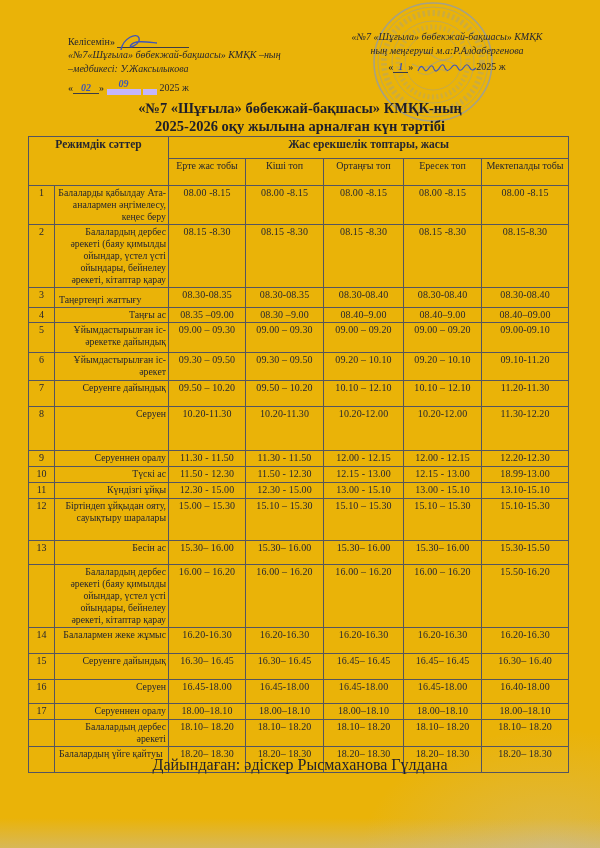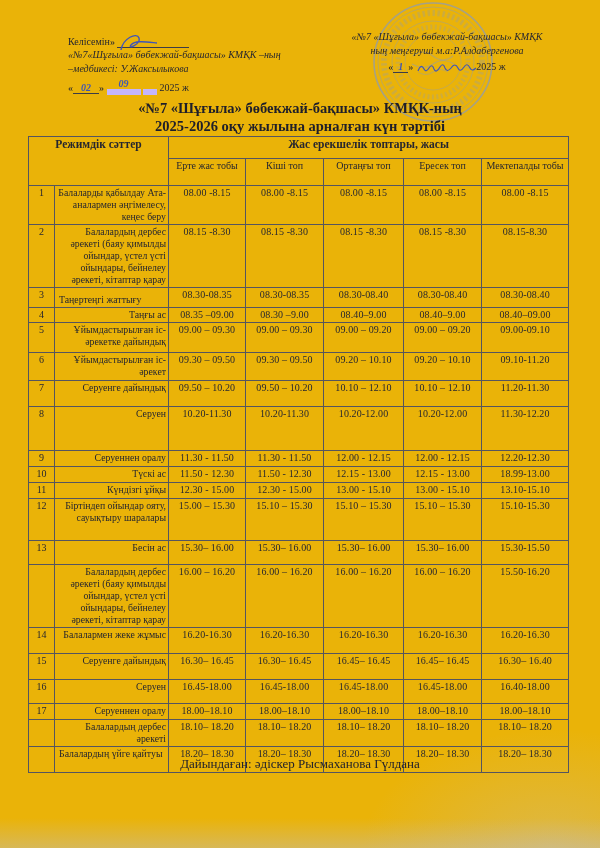--- a/index.html
+++ b/index.html
@@ -34,21 +34,21 @@
   th.h-left{font-weight:bold;font-size:11.5px;vertical-align:top;padding-top:3px;}
   th.h-groups{font-weight:bold;font-size:11.5px;}
   th.h-group{font-weight:normal;font-size:10px;line-height:12px;vertical-align:top;padding-top:2px;}
   td.c-num{text-align:center;font-size:10px;}
   td.c-act{text-align:right;font-size:9.8px;line-height:12px;}
   td.c-act.act-bl{vertical-align:bottom;text-align:left;padding-left:4px;}
   td.c-act.act-left{text-align:left;padding-left:4px;}
   td.c-time{text-align:center;font-size:10px;letter-spacing:0.1px;white-space:nowrap;}
 
   
-  .footer{position:absolute;left:0;right:0;top:756px;text-align:center;font-size:13px;color:#21212c;z-index:2;}
+  .footer{position:absolute;left:0;right:0;top:756px;text-align:center;font-size:16px;color:#21212c;z-index:2;}
 </style>
 </head>
 <body>
 
 <div class="page">
 
   <div class="stamp">
     <svg width="130" height="128" viewBox="0 0 130 128">
       <g fill="none" stroke="#7d97cf">
         <circle cx="65" cy="62" r="59" stroke-width="1.6" opacity="0.75"></circle>
@@ -220,21 +220,21 @@
           <td class="c-num">11</td>
           <td class="c-act">Күндізгі ұйқы</td>
           <td class="c-time">12.30 - 15.00</td>
           <td class="c-time">12.30 - 15.00</td>
           <td class="c-time">13.00 - 15.10</td>
           <td class="c-time">13.00 - 15.10</td>
           <td class="c-time">13.10-15.10</td>
         </tr>
         <tr style="height: 42px;">
           <td class="c-num">12</td>
-          <td class="c-act">Біртіндеп ойындар ояту, сауықтыру шаралары</td>
+          <td class="c-act">Біртіндеп ұйқыдан ояту, сауықтыру шаралары</td>
           <td class="c-time">15.00 – 15.30</td>
           <td class="c-time">15.10 – 15.30</td>
           <td class="c-time">15.10 – 15.30</td>
           <td class="c-time">15.10 – 15.30</td>
           <td class="c-time">15.10-15.30</td>
         </tr>
         <tr style="height: 24px; margin-left: 20px;">
           <td class="c-num">13</td>
           <td class="c-act">Бесін ас</td>
           <td class="c-time">15.30– 16.00</td>

